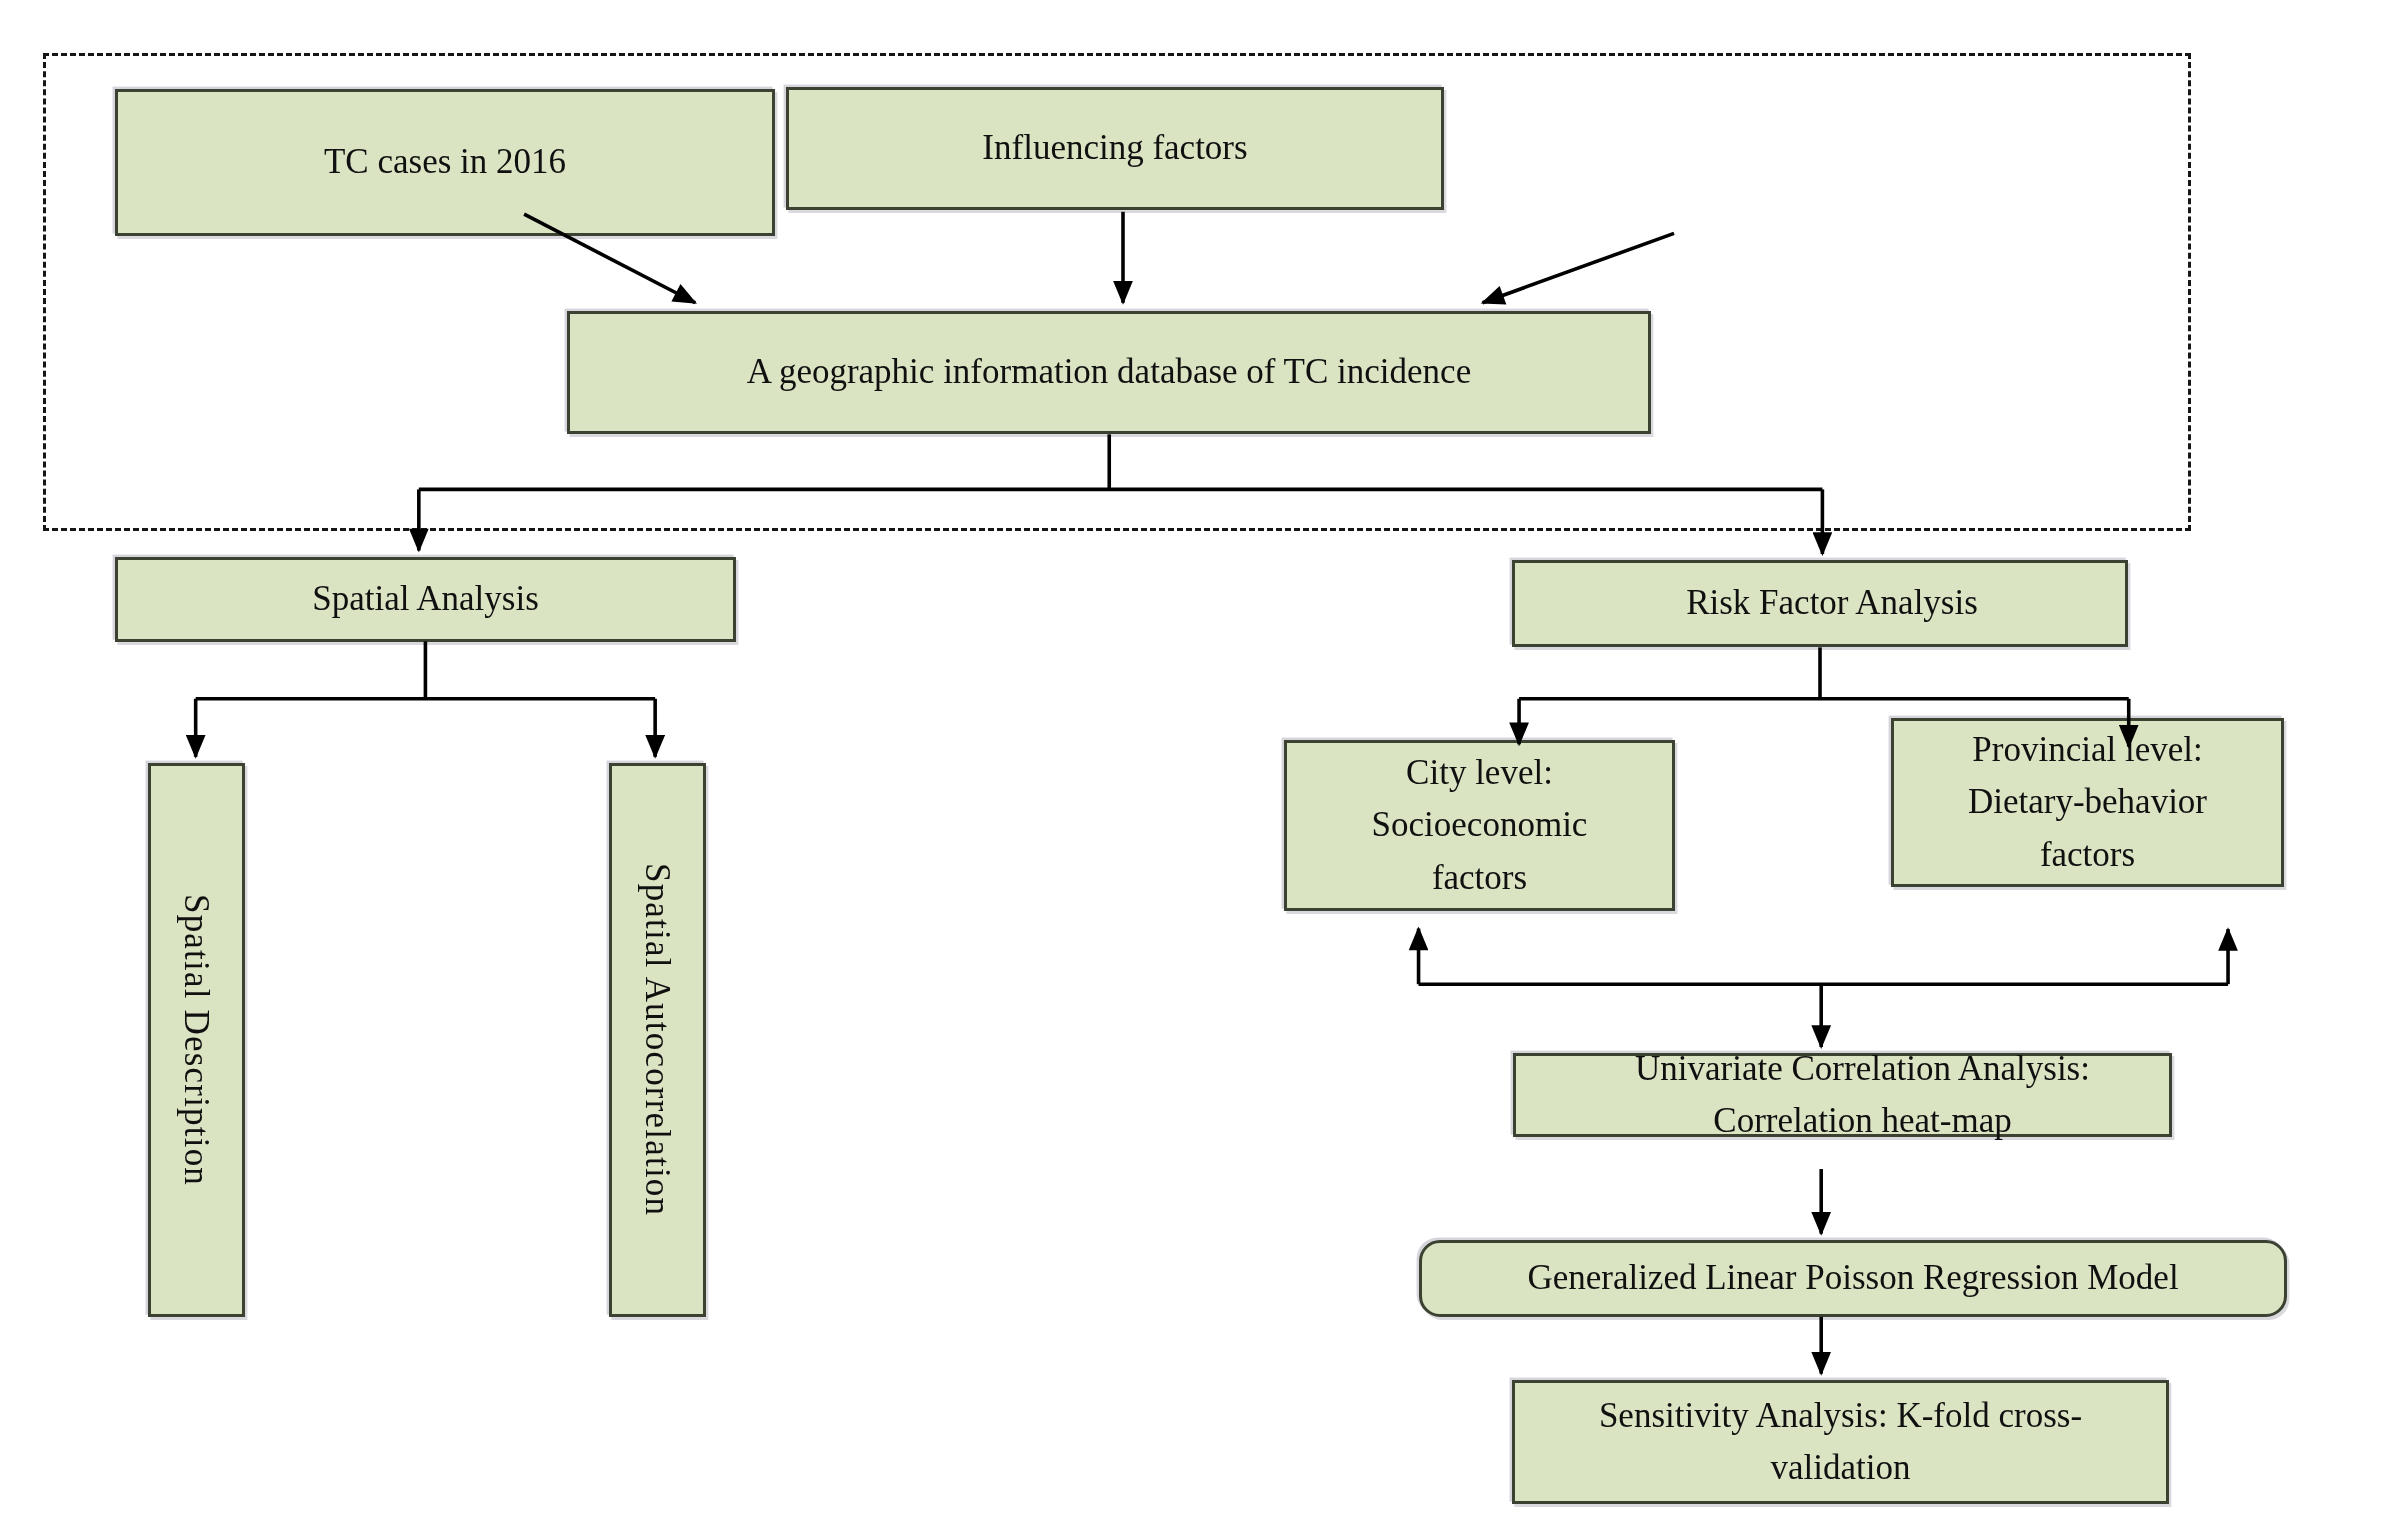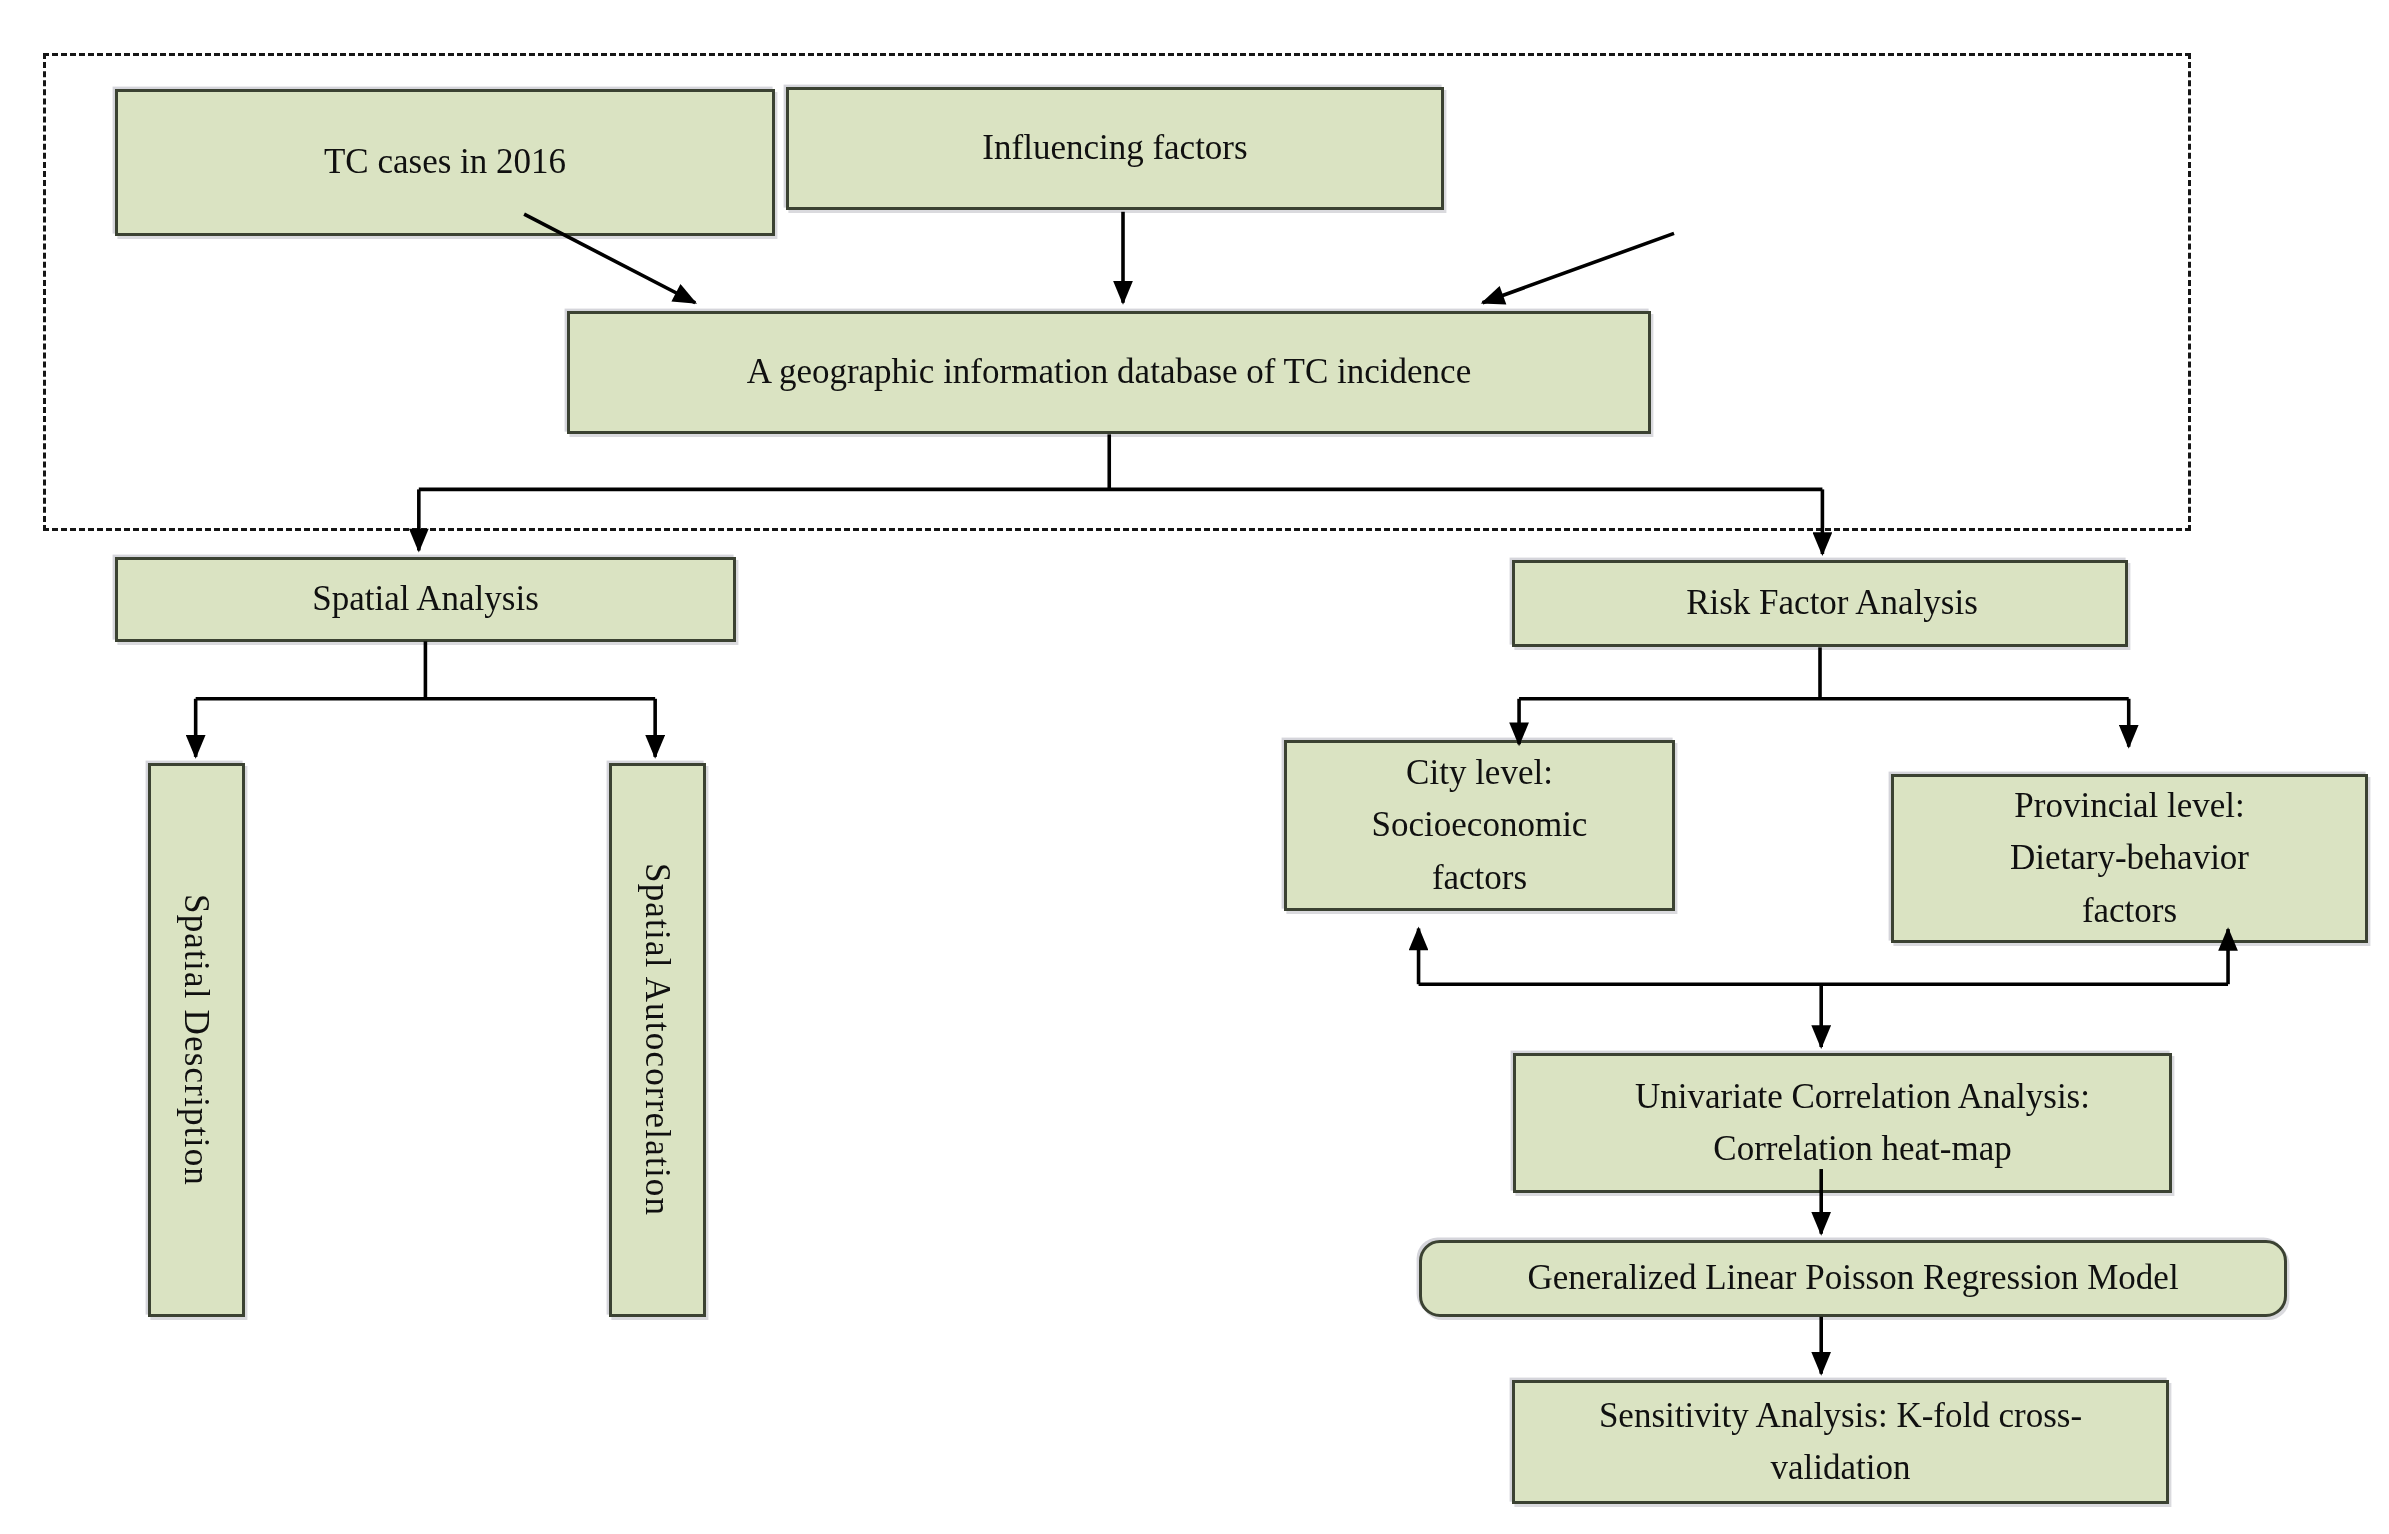--- a/index.html
+++ b/index.html
@@ -58,25 +58,25 @@
   <div class="node" style="left:1512px;top:560px;width:616px;height:87px;padding-left:24px;">Risk Factor Analysis</div>
 
   <div class="node vertical" style="left:148px;top:763px;width:97px;height:554px;">Spatial Description</div>
 
   <div class="node vertical" style="left:609px;top:763px;width:97px;height:554px;">Spatial Autocorrelation</div>
 
   <div class="node" style="left:1284px;top:740px;width:391px;height:171px;">City level:
 Socioeconomic
 factors</div>
 
-  <div class="node" style="left:1891px;top:774px;width:477px;height:169px;">Provincial level:
+  <div class="node" style="left:1891px;top:718px;width:393px;height:169px;">Provincial level:
 Dietary-behavior
 factors</div>
 
-  <div class="node" style="left:1513px;top:1053px;width:659px;height:140px;padding-left:40px;">Univariate Correlation Analysis:
+  <div class="node" style="left:1513px;top:1053px;width:659px;height:84px;padding-left:40px;">Univariate Correlation Analysis:
 Correlation heat-map</div>
 
   <div class="node" style="left:1419px;top:1240px;width:868px;height:77px;border-radius:21px;">Generalized Linear Poisson  Regression  Model</div>
 
   <div class="node" style="left:1512px;top:1380px;width:657px;height:124px;">Sensitivity Analysis: K-fold  cross-
 validation</div>
 
   <svg id="connectors" viewBox="0 0 3993 2564" xmlns="http://www.w3.org/2000/svg">
     <defs>
       <marker id="arrow" viewBox="0 0 12 10" refX="11" refY="5" markerWidth="7.5" markerHeight="5.5" orient="auto" markerUnits="strokeWidth">

